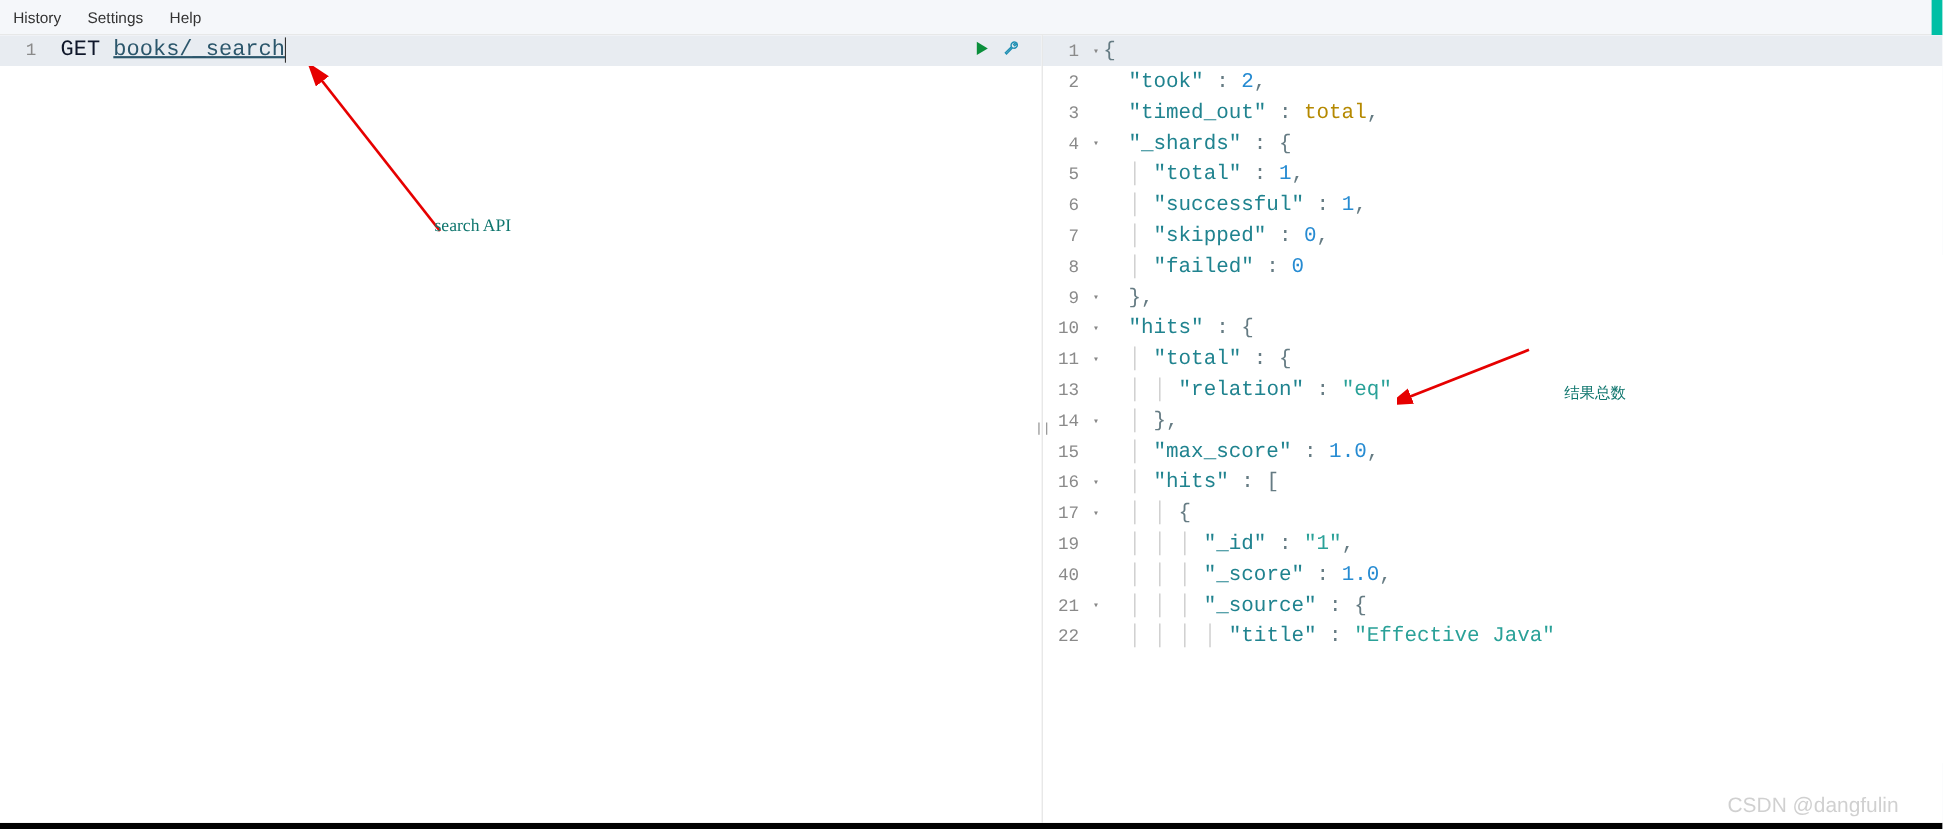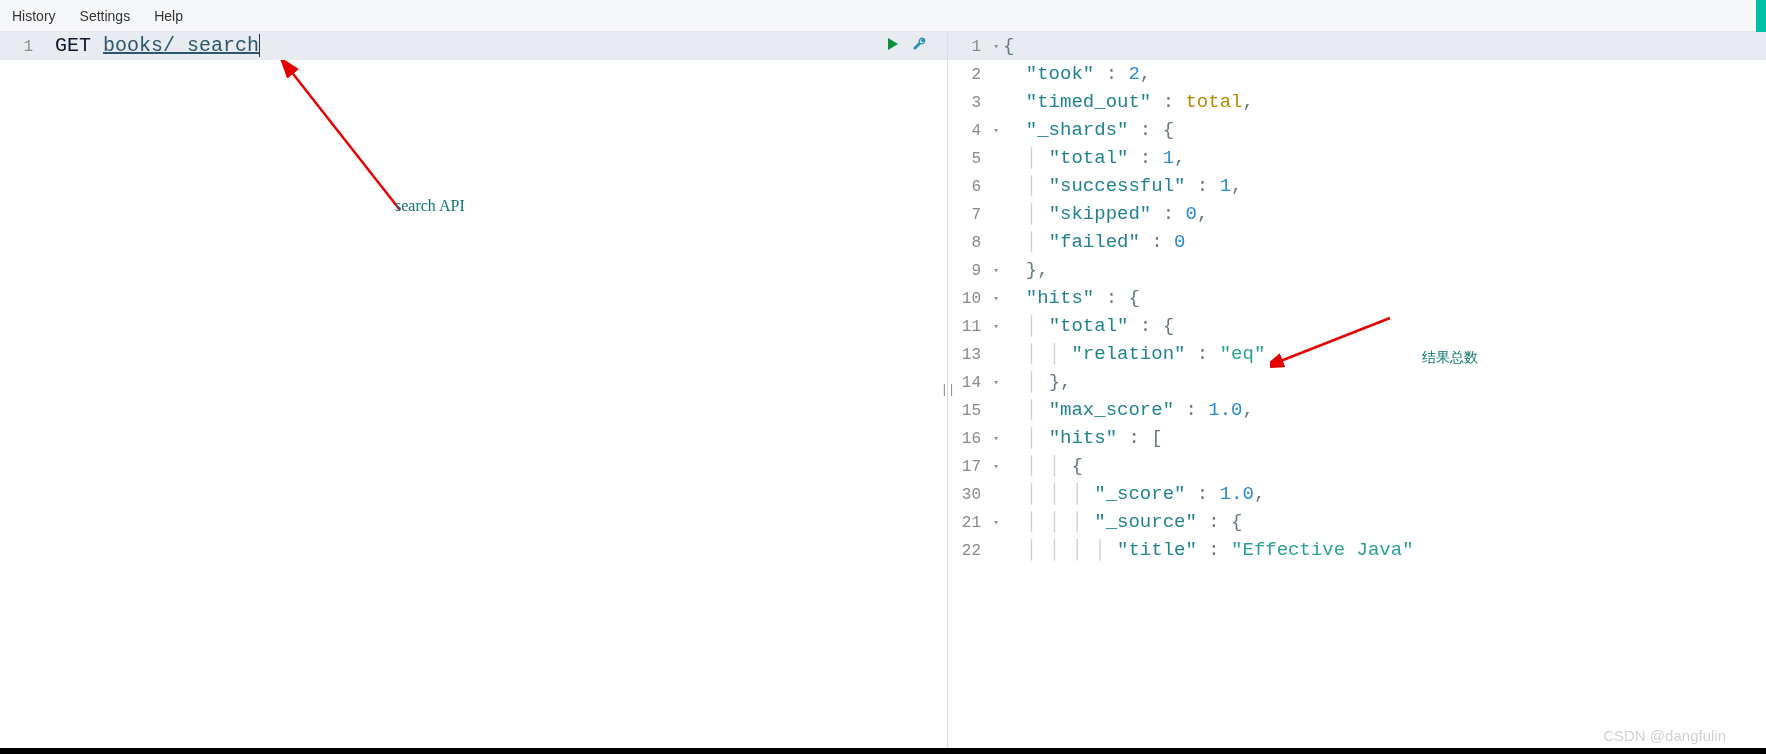--- a/index.html
+++ b/index.html
@@ -131,21 +131,21 @@
     position: absolute;
     pointer-events: none;
     z-index: 9;
   }
   .watermark {
     position: absolute;
     right: 40px;
     bottom: 10px;
     color: rgba(120,120,120,0.35);
     font-family: Arial, sans-serif;
-    font-size: 15px;
+    font-size: 19px;
     pointer-events: none;
     z-index: 20;
   }
   .bottom-bar {
     height: 6px;
     background: #000;
     width: 100%;
   }
 </style>
 </head>
@@ -252,21 +252,25 @@
         </div>
         <div class="line-row">
           <div class="gutter">16<span class="fold">▾</span></div>
           <div class="code"><span>  </span><span class="guide">│ </span><span class="key">"hits"</span><span class="punc"> : </span><span class="punc">[</span></div>
         </div>
         <div class="line-row">
           <div class="gutter">17<span class="fold">▾</span></div>
           <div class="code"><span>  </span><span class="guide">│ </span><span class="guide">│ </span><span class="punc">{</span></div>
         </div>
         <div class="line-row">
-          <div class="gutter">30</div>
+          <div class="gutter">19</div>
+          <div class="code"><span>  </span><span class="guide">│ </span><span class="guide">│ </span><span class="guide">│ </span><span class="key">"_id"</span><span class="punc"> : </span><span class="str">"1"</span><span class="punc">,</span></div>
+        </div>
+        <div class="line-row">
+          <div class="gutter">40</div>
           <div class="code"><span>  </span><span class="guide">│ </span><span class="guide">│ </span><span class="guide">│ </span><span class="key">"_score"</span><span class="punc"> : </span><span class="num">1.0</span><span class="punc">,</span></div>
         </div>
         <div class="line-row">
           <div class="gutter">21<span class="fold">▾</span></div>
           <div class="code"><span>  </span><span class="guide">│ </span><span class="guide">│ </span><span class="guide">│ </span><span class="key">"_source"</span><span class="punc"> : </span><span class="punc">{</span></div>
         </div>
         <div class="line-row">
           <div class="gutter">22</div>
           <div class="code"><span>  </span><span class="guide">│ </span><span class="guide">│ </span><span class="guide">│ </span><span class="guide">│ </span><span class="key">"title"</span><span class="punc"> : </span><span class="str">"Effective Java"</span></div>
         </div>

